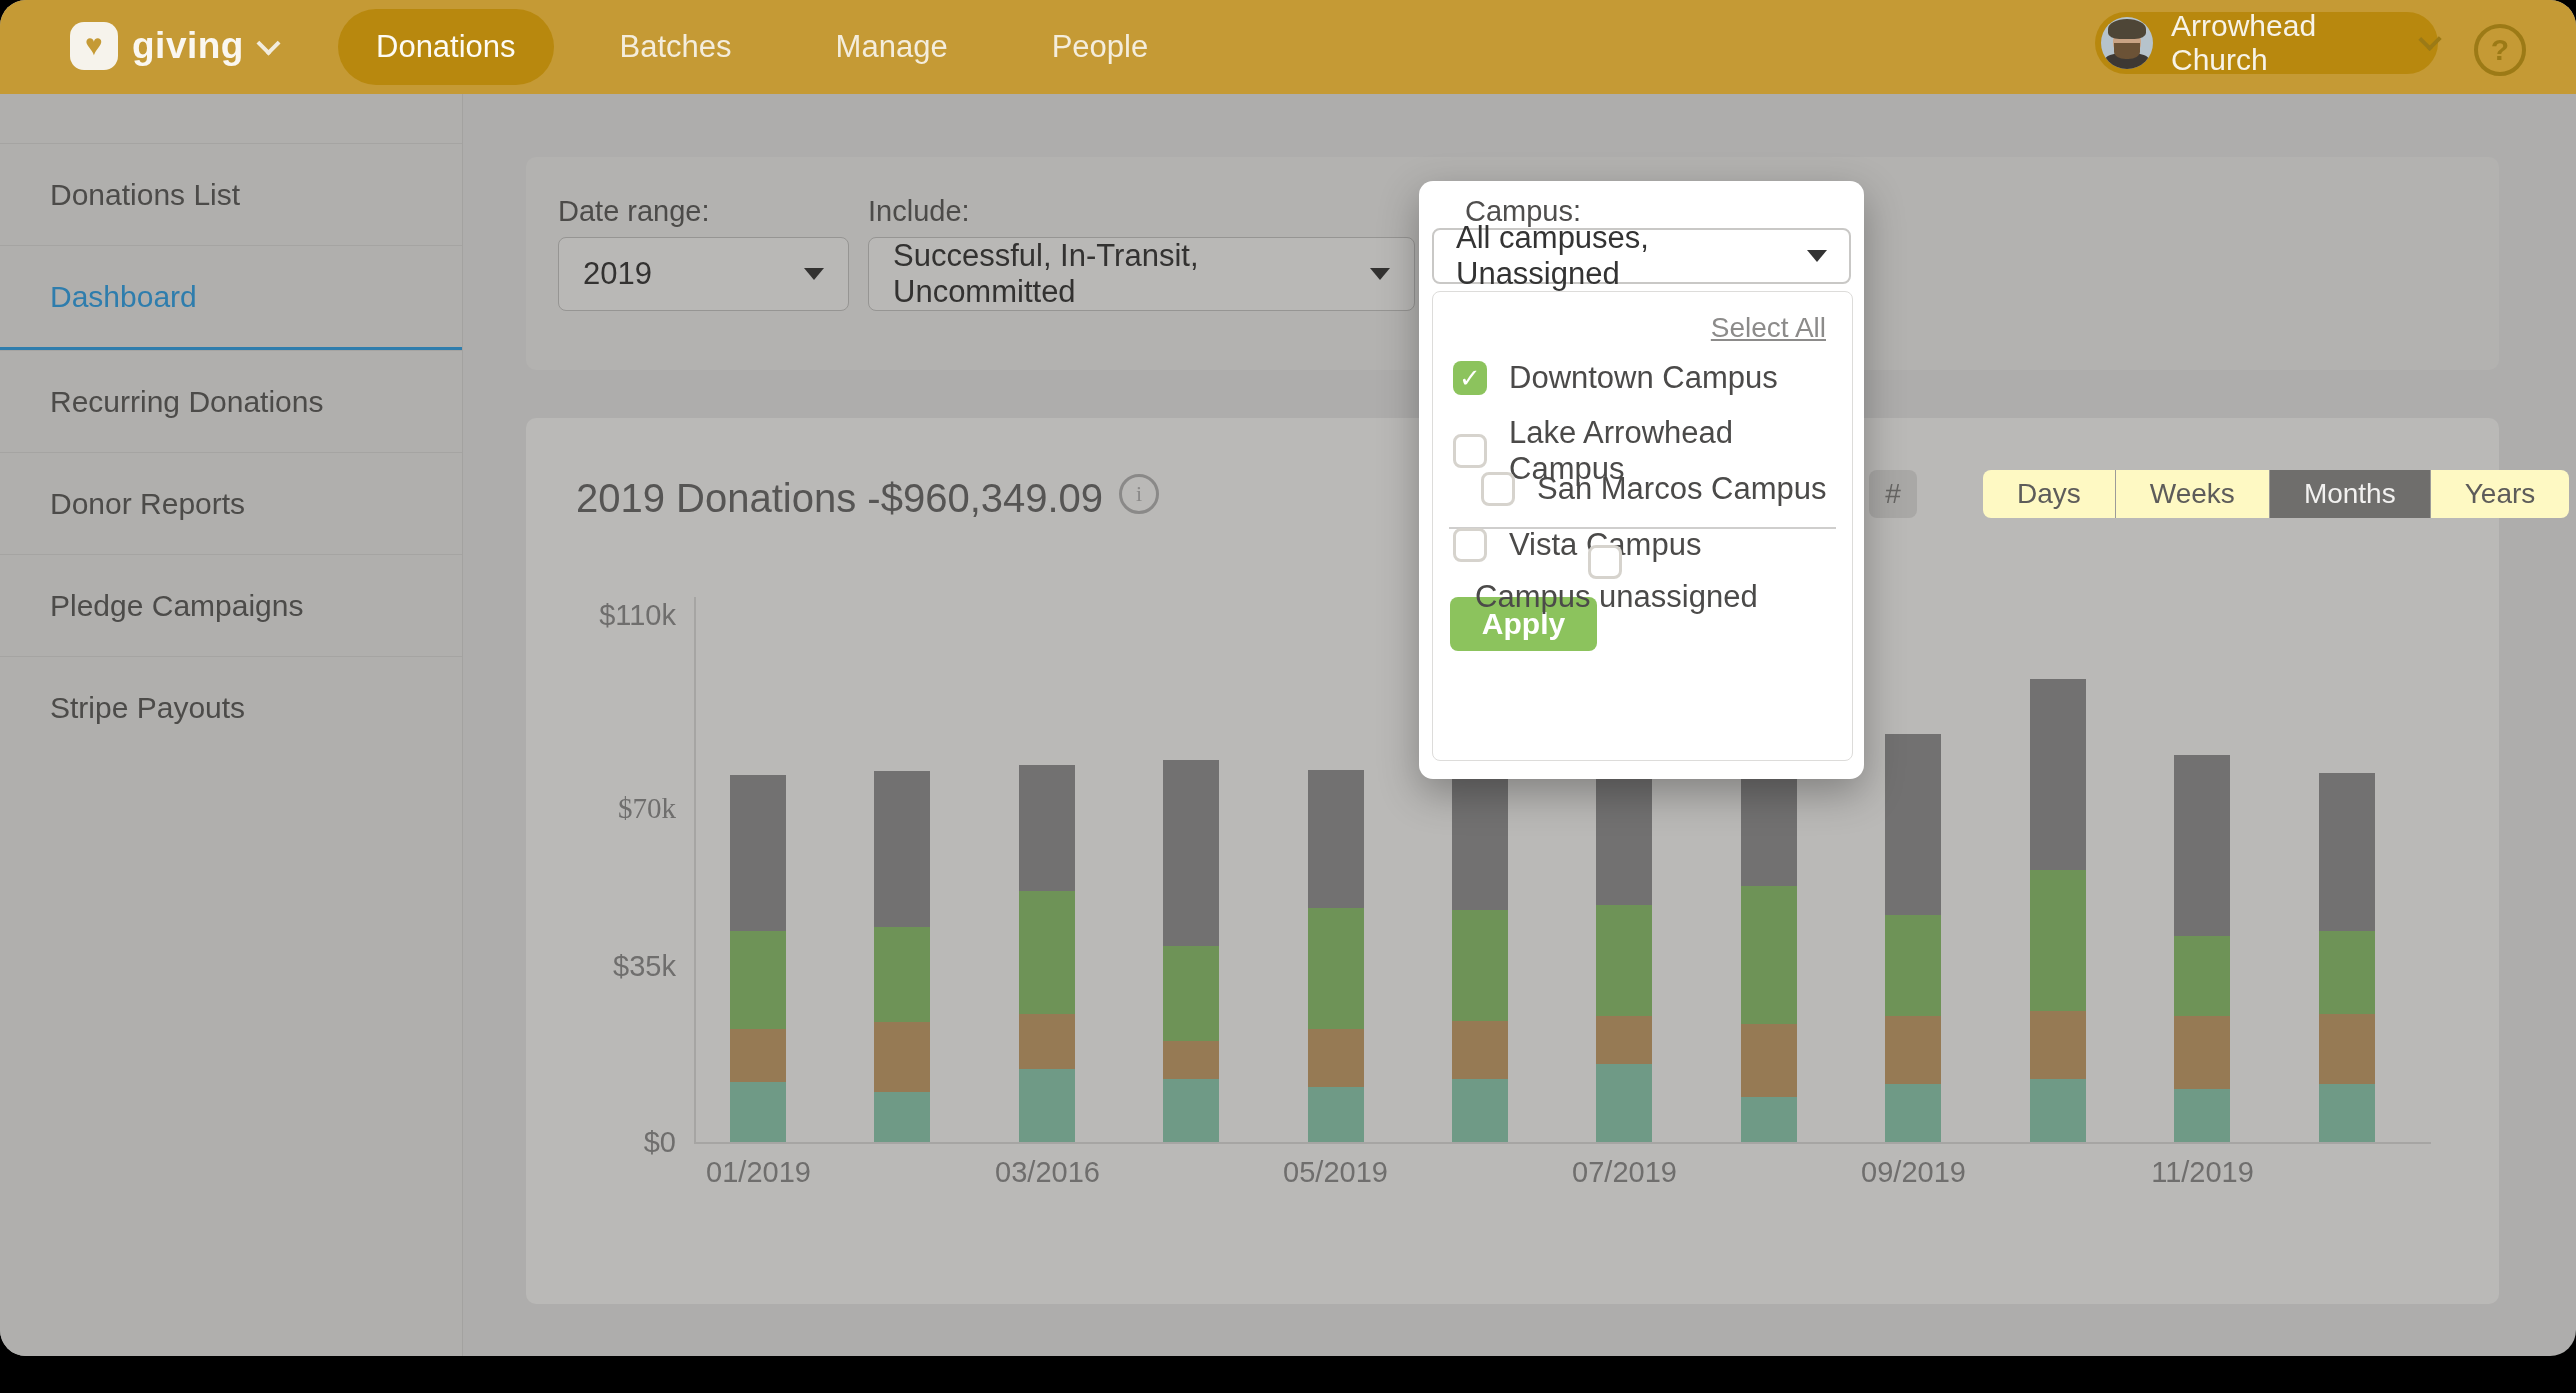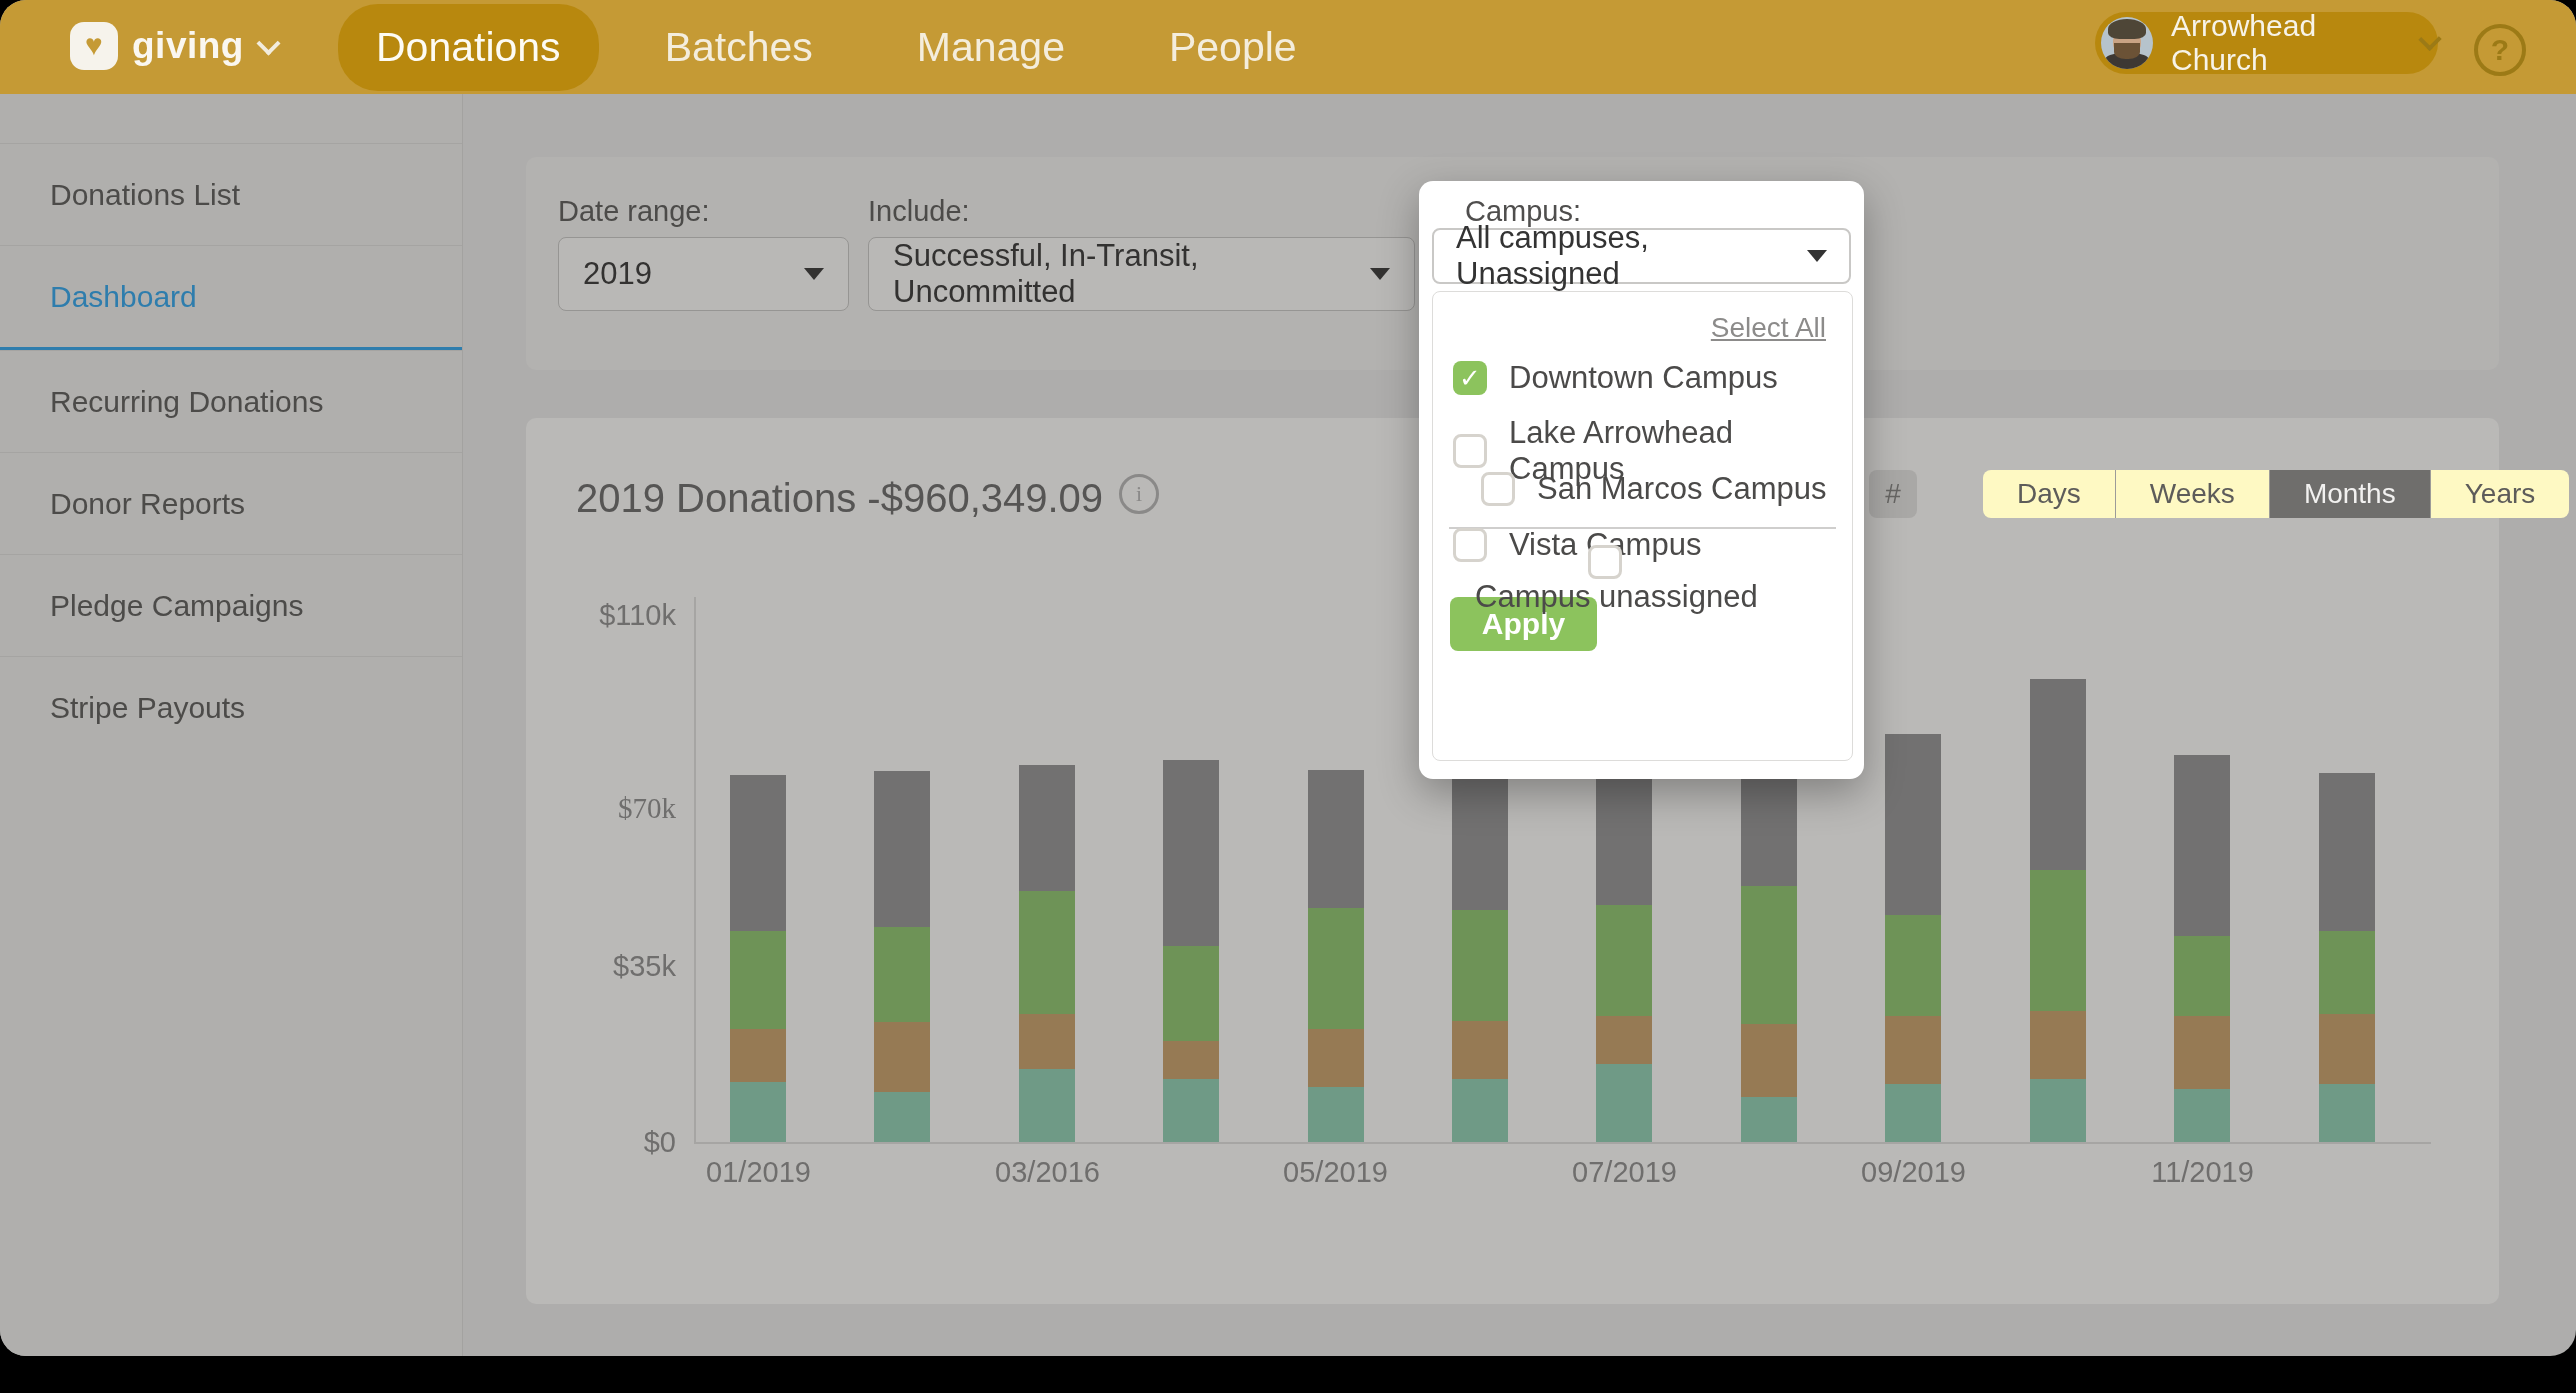--- a/index.html
+++ b/index.html
@@ -6,21 +6,21 @@
   body{width:2576px;height:1394px;position:relative;font-family:"Liberation Sans","DejaVu Sans",sans-serif;-webkit-font-smoothing:antialiased;}
   #window{position:absolute;left:0;top:0;width:2576px;height:1356px;border-radius:26px;overflow:hidden;background:var(--page-bg);}
   
   #header{position:absolute;left:0;top:0;width:100%;height:94px;background:var(--gold);}
   #logo{position:absolute;left:70px;top:22px;display:flex;align-items:center;cursor:pointer;}
   #logo-square{width:48px;height:48px;background:#f6f3ec;border-radius:14px;display:flex;align-items:center;justify-content:center;}
   #logo-heart{color:var(--gold);font-size:30px;line-height:30px;margin-top:-2px;}
   #logo-word{color:#faf7f0;font-size:37px;font-weight:bold;margin-left:14px;letter-spacing:0.5px;}
   .chev{display:inline-block;width:13px;height:13px;border-right:4px solid #f2ecdd;border-bottom:4px solid #f2ecdd;transform:rotate(45deg);margin-left:16px;margin-top:-6px;}
   #main-nav{position:absolute;left:338px;top:0;height:94px;display:flex;align-items:center;gap:28px;}
-  .nav-item{padding:20px 38px;border-radius:40px;color:#f4eddc;font-size:41px;cursor:pointer;}
+  .nav-item{padding:20px 38px;border-radius:40px;color:#f4eddc;font-size:31px;cursor:pointer;}
   .nav-item.active{background:var(--gold-dark);color:#fdfbf4;}
   #account{position:absolute;left:2095px;top:12px;width:343px;height:62px;background:var(--gold-dark);border-radius:32px;display:flex;align-items:center;cursor:pointer;}
   #avatar{width:52px;height:52px;border-radius:50%;margin-left:6px;position:relative;overflow:hidden;background:#b6c3cc;flex:none;}
   #avatar .cap{position:absolute;left:7px;top:2px;width:38px;height:20px;background:#4e4637;border-radius:50% 50% 30% 30%;}
   #avatar .face{position:absolute;left:12px;top:12px;width:28px;height:26px;background:#c9a384;border-radius:45%;}
   #avatar .beard{position:absolute;left:13px;top:26px;width:26px;height:16px;background:#6b5236;border-radius:0 0 45% 45%;}
   #avatar .torso{position:absolute;left:4px;top:36px;width:44px;height:18px;background:#3d3833;border-radius:40% 40% 0 0;}
   #account-name{color:#f7f3e8;font-size:30px;margin-left:18px;}
   #account .chev{border-color:#9c7a16;margin-top:-8px;}
   #help-btn{position:absolute;left:2474px;top:24px;width:44px;height:44px;border:4px solid #9c7a16;border-radius:50%;color:#9c7a16;font-size:30px;font-weight:bold;display:flex;align-items:center;justify-content:center;cursor:pointer;}

